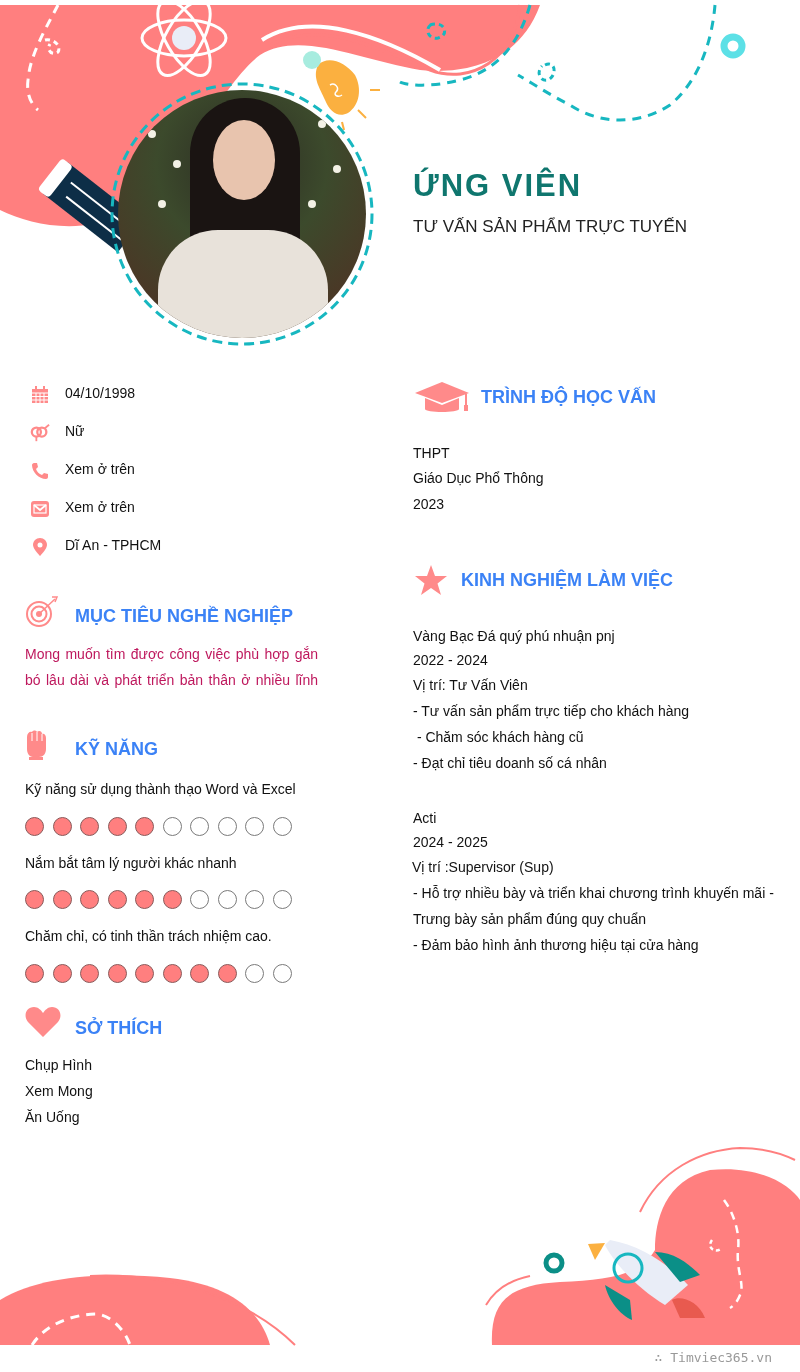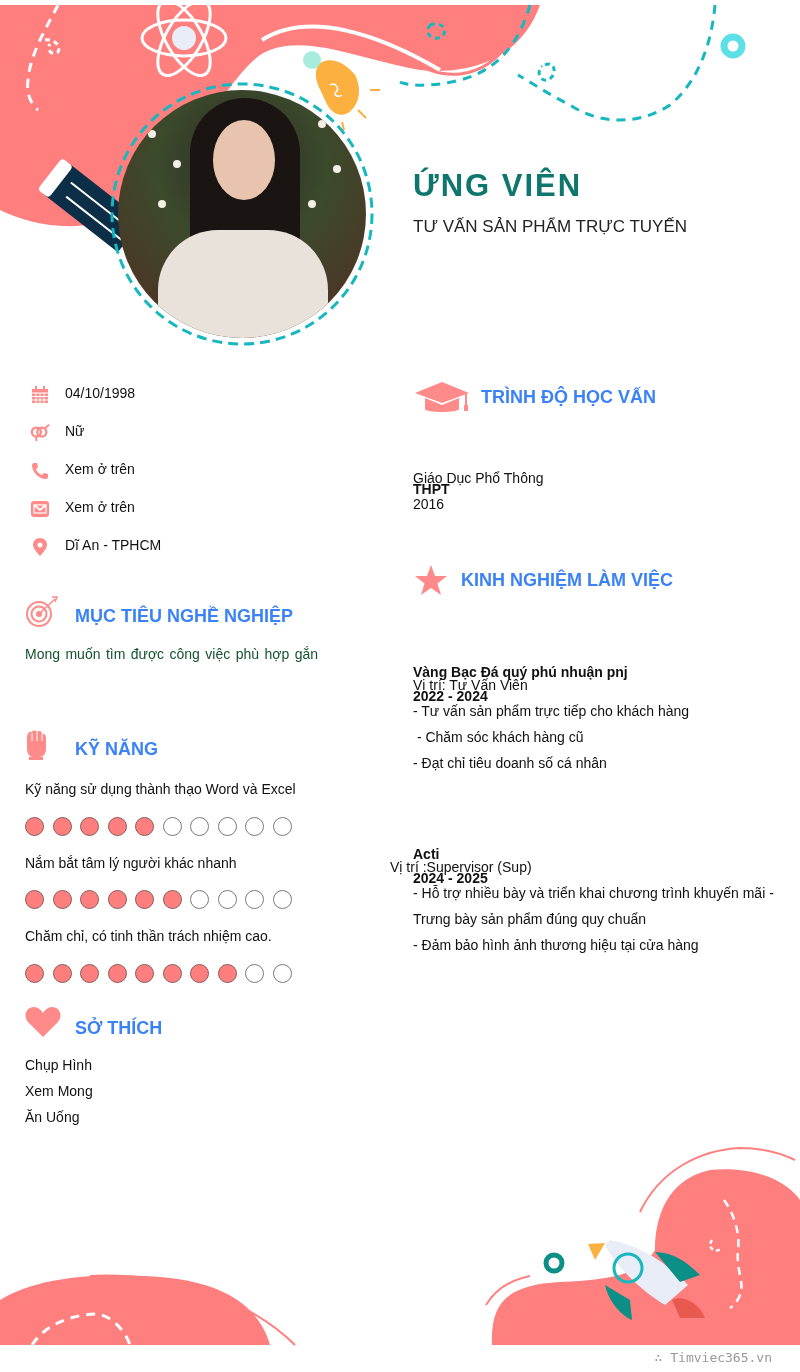--- a/index.html
+++ b/index.html
@@ -12,27 +12,27 @@
   .photo { left:118px; top:90px; width:248px; height:248px; border-radius:50%; overflow:hidden;
            background: radial-gradient(circle at 50% 30%, #2b2a22 0%, #3c4a2c 40%, #4a3826 75%, #3a2a1c 100%); }
   .photo .hair { position:absolute; left:72px; top:8px; width:110px; height:175px; border-radius:55px 55px 20px 20px; background:#1a1412; }
   .photo .face { position:absolute; left:95px; top:30px; width:62px; height:80px; border-radius:50%; background:#e8c4ae; }
   .photo .dress { position:absolute; left:40px; top:140px; width:170px; height:140px; border-radius:60px 60px 0 0; background:#e8e2da; }
   .photo .flower { position:absolute; width:8px; height:8px; border-radius:50%; background:#f3f1e6; }
   .info-row { position:absolute; left:30px; height:22px; display:flex; align-items:flex-start; }
   .info-row .ic { width:20px; height:20px; display:flex; align-items:center; justify-content:center; margin-right:15px; }
   .info-row .tx { font-size:14px; color:#111; }
   .sec-title { position:absolute; font-size:18px; font-weight:bold; color:#3b82f6; }
-  .para { position:absolute; font-size:14px; color:#14532d; line-height:26px; }
+  .para { position:absolute; font-size:14px; color:#be185d; line-height:26px; }
   .skill-label { position:absolute; left:25px; font-size:14px; color:#111; }
   .dots { position:absolute; left:25px; display:flex; gap:8.5px; }
   .dot { width:19px; height:19px; border-radius:50%; border:1.3px solid #7a7a7a; background:#fff; box-sizing:border-box; }
   .dot.on { background:#ff7f7f; border-color:#8a5a5a; }
   .line { position:absolute; font-size:14px; color:#111; }
-  .bold { font-weight:bold;margin-top:36px; }
+  .bold { font-weight:normal; }
   .watermark { right:28px; top:1350px; font-family:"DejaVu Sans Mono", monospace; font-size:13px; color:#999; }
 </style>
 </head>
 <body>
 
 <svg class="deco" viewBox="0 0 800 1372" xmlns="http://www.w3.org/2000/svg">
 
   <path d="M0 5 L540 5 C520 60 470 75 420 70 C360 60 300 30 260 55 C220 85 180 180 120 215 C80 235 30 225 0 210 Z" fill="#ff7f7f"></path>
   <path d="M270 45 C320 20 370 45 430 70 C470 85 515 60 520 5" fill="none" stroke="#ff7f7f" stroke-width="3"></path>
   <path d="M262 40 C310 10 380 35 440 70" fill="none" stroke="#ffffff" stroke-width="4"></path>
@@ -169,20 +169,21 @@
       <circle cx="14" cy="18" r="12" fill="none" stroke="#ff8a8a" stroke-width="2"></circle>
       <circle cx="14" cy="18" r="7.5" fill="none" stroke="#ff8a8a" stroke-width="2"></circle>
       <circle cx="14" cy="18" r="3" fill="#ff8a8a"></circle>
       <line x1="14" y1="18" x2="30" y2="3" stroke="#ff8a8a" stroke-width="1.5"></line>
       <path d="M27 1 L32 1 L30 6" fill="none" stroke="#ff8a8a" stroke-width="1.5"></path>
     </svg>
 </span>
 <div class="sec-title" style="left:75px;top:606px">MỤC TIÊU NGHỀ NGHIỆP</div>
 <div class="para" style="left:25px;top:641px;width:293px;text-align:justify">
   <div style="text-align:justify;text-align-last:justify">Mong muốn tìm được công việc phù hợp gắn</div>
+  <div style="text-align:justify;text-align-last:justify">bó lâu dài và phát triển bản thân ở nhiều lĩnh</div>
 </div>
 
 <span class="abs" style="left:25px;top:729px">
   <svg width="22" height="32" viewBox="0 0 22 32">
       <path d="M2 8 C2 4 5 2 7 3 C8 1 11 1 12 3 C14 1 17 2 17 5 C19 4 21 6 21 9 L21 20 C21 25 18 28 14 28 L8 28 C4 28 2 24 2 20 Z" fill="#ff8a8a"></path>
       <g stroke="#fff" stroke-width="1">
         <line x1="7" y1="4" x2="7" y2="12"></line>
         <line x1="12" y1="3" x2="12" y2="12"></line>
         <line x1="17" y1="5" x2="17" y2="12"></line>
       </g>
@@ -245,36 +246,36 @@
   <svg width="56" height="34" viewBox="0 0 56 34">
       <path d="M28 1 L55 12 L28 22 L1 12 Z" fill="#ff8a8a"></path>
       <path d="M11 17 L11 28 C11 32 45 32 45 28 L45 17 L28 24 Z" fill="#ff8a8a"></path>
       <line x1="52" y1="13" x2="52" y2="26" stroke="#ff8a8a" stroke-width="2"></line>
       <rect x="50" y="24" width="4" height="6" fill="#ff8a8a"></rect>
     </svg>
 </span>
 <div class="sec-title" style="left:481px;top:387px">TRÌNH ĐỘ HỌC VẤN</div>
 <div class="line bold" style="left:413px;top:445px">THPT</div>
 <div class="line" style="left:413px;top:470px">Giáo Dục Phổ Thông</div>
-<div class="line" style="left:413px;top:496px">2016</div>
+<div class="line" style="left:413px;top:496px">2023</div>
 
 <span class="abs" style="left:414px;top:564px">
   <svg width="34" height="33" viewBox="0 0 34 33">
       <path d="M17 1 L21 12 L33 12 L23.5 19.5 L27 31 L17 24 L7 31 L10.5 19.5 L1 12 L13 12 Z" fill="#ff8a8a"></path>
     </svg>
 </span>
 <div class="sec-title" style="left:461px;top:570px">KINH NGHIỆM LÀM VIỆC</div>
 
 <div class="line bold" style="left:413px;top:628px">Vàng Bạc Đá quý phú nhuận pnj</div>
 <div class="line bold" style="left:413px;top:652px">2022 - 2024</div>
 <div class="line" style="left:413px;top:677px">Vị trí: Tư Vấn Viên</div>
 <div class="line" style="left:413px;top:703px">- Tư vấn sản phẩm trực tiếp cho khách hàng</div>
 <div class="line" style="left:413px;top:729px;white-space:pre"> - Chăm sóc khách hàng cũ</div>
 <div class="line" style="left:413px;top:755px">- Đạt chỉ tiêu doanh số cá nhân</div>
 
 <div class="line bold" style="left:413px;top:810px">Acti</div>
 <div class="line bold" style="left:413px;top:834px">2024 - 2025</div>
-<div class="line" style="left:390px;top:859px">Vị trí :Supervisor (Sup)</div>
+<div class="line" style="left:412px;top:859px">Vị trí :Supervisor (Sup)</div>
 <div class="line" style="left:413px;top:885px">- Hỗ trợ nhiều bày và triển khai chương trình khuyến mãi -</div>
 <div class="line" style="left:413px;top:911px">Trưng bày sản phẩm đúng quy chuẩn</div>
 <div class="line" style="left:413px;top:937px">- Đảm bảo hình ảnh thương hiệu tại cửa hàng</div>
 
 <div class="abs watermark">∴ Timviec365.vn</div>
 
 </body></html>

